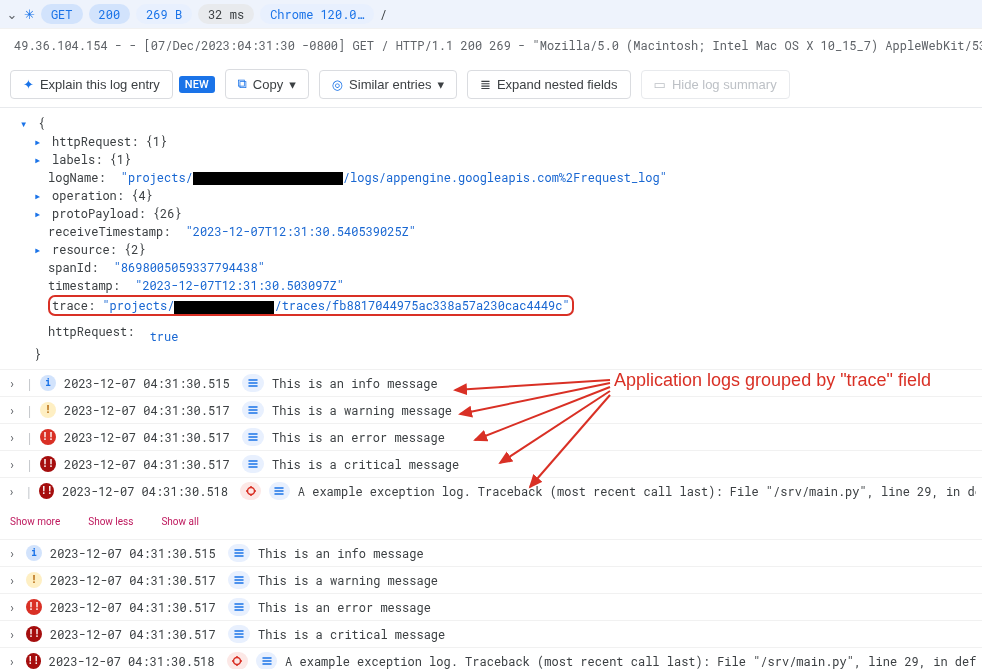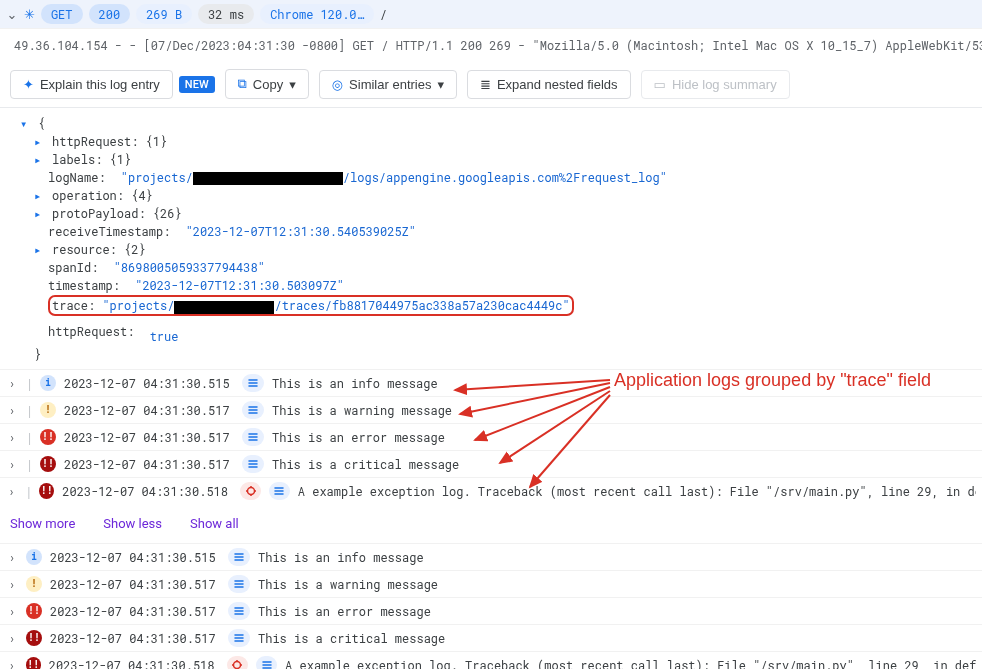--- a/index.html
+++ b/index.html
@@ -87,21 +87,21 @@
   }
   .logline .msg { color: #3c4043; white-space: nowrap; overflow: hidden; }
   .tracepill {
     width: 22px; height: 18px; border-radius: 10px;
     background: #e8f0fe; display: inline-flex; align-items: center; justify-content: center;
   }
   .bugpill {
     width: 22px; height: 18px; border-radius: 10px;
     background: #fce8e6; display: inline-flex; align-items: center; justify-content: center;
   }
-  .showbar { display: flex; gap: 28px; padding: 12px 10px; color: #6d28d9; font-size: 13px; }
+  .showbar { display: flex; gap: 28px; padding: 12px 10px; color: #be185d; font-size: 10px; }
   .annotation {
     position: absolute; color: #d93025; font-size: 18px;
     font-family: Arial, sans-serif;
   }
   svg.arrow-svg { position: absolute; pointer-events: none; }
   .timestamp { color: #3c4043; min-width: 170px; }
   .barcol { color: #bdc1c6; width:6px; }
 </style>
 </head>
 <body>

